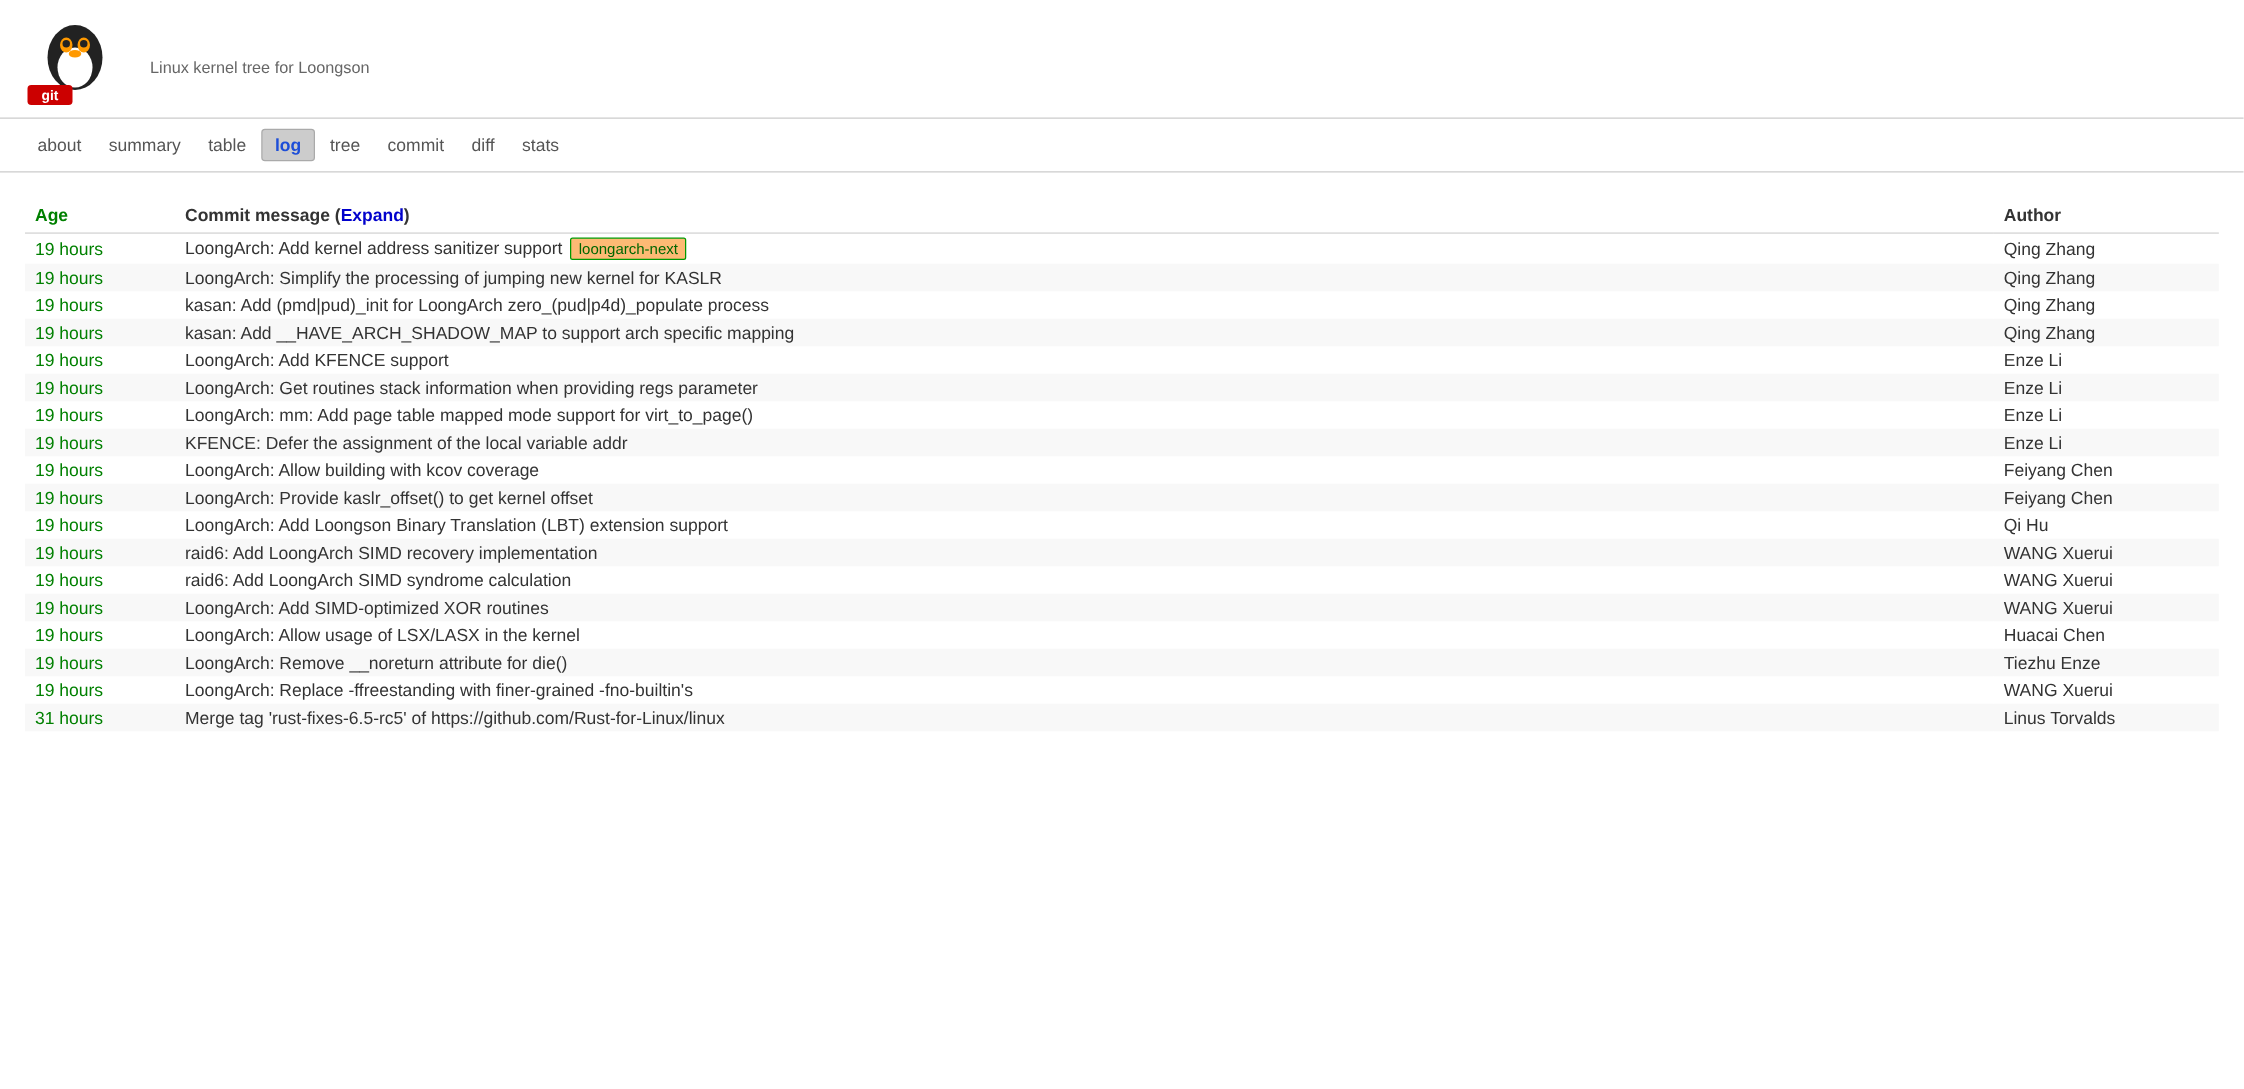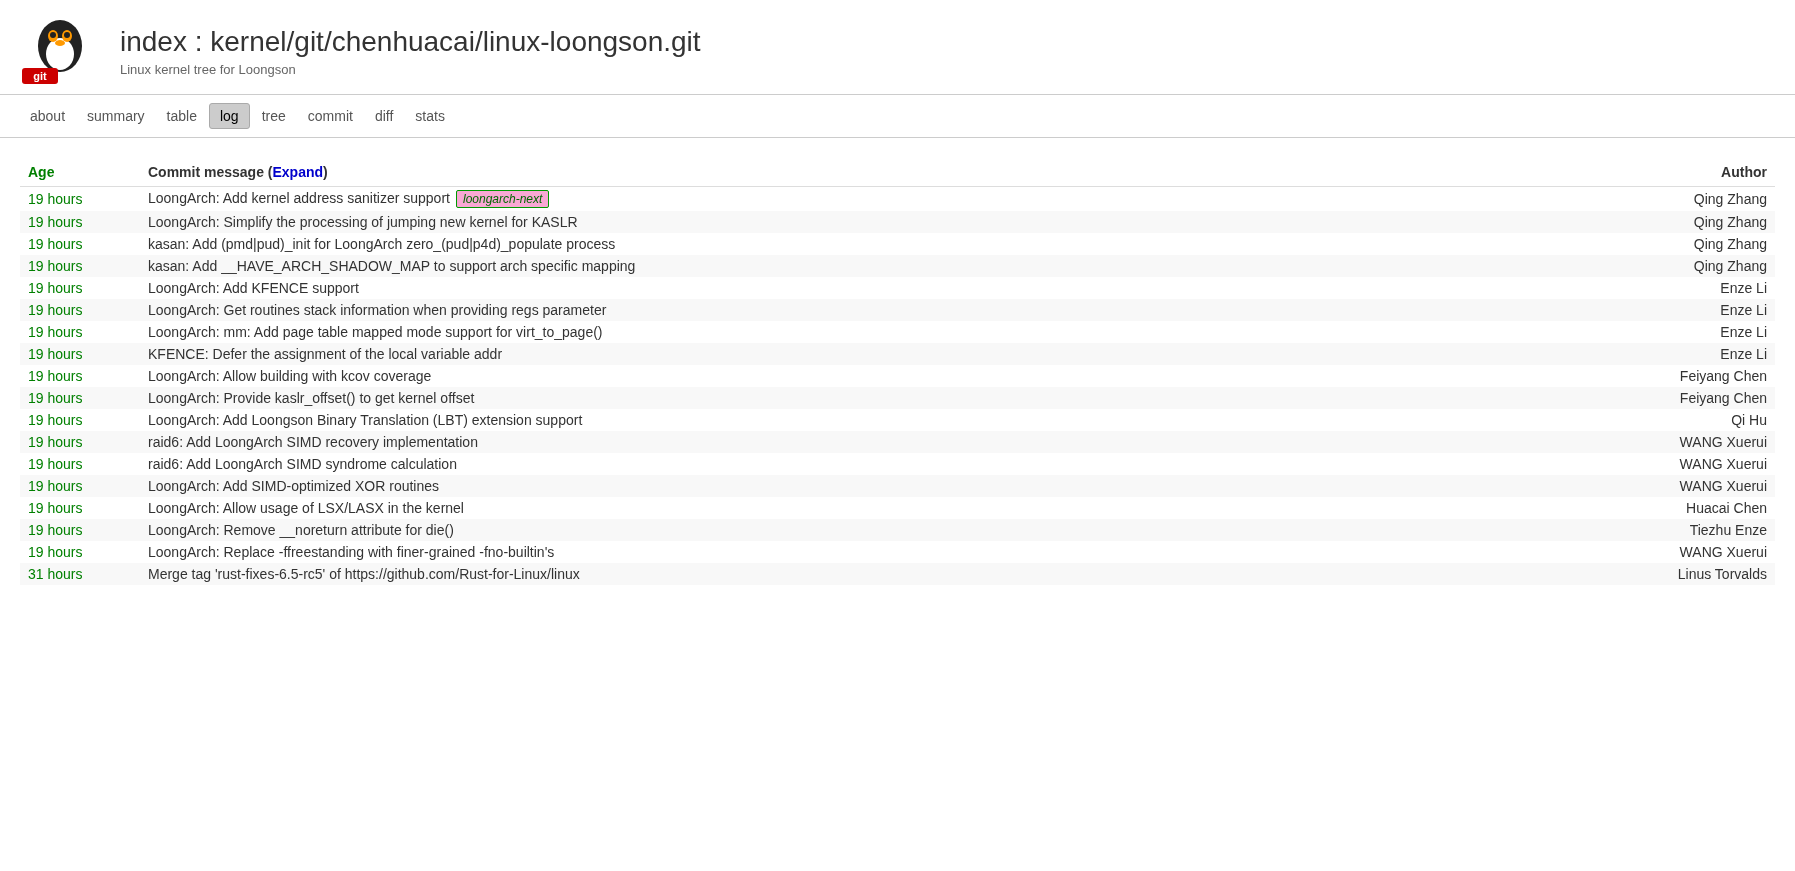--- a/index.html
+++ b/index.html
@@ -39,21 +39,22 @@
       padding: 4px 10px;
       font-size: 14px;
       color: #555;
       text-decoration: none;
       cursor: pointer;
     }
     .nav-item.active {
       background: #ccc;
       border: 1px solid #aaa;
       border-radius: 3px;
-      color: #000000;
+      color: #1d4ed8;
+      font-weight: bold;
     }
 
     #main {
       padding: 20px 20px;
     }
 
     table {
       width: 100%;
       border-collapse: collapse;
     }
@@ -75,38 +76,37 @@
     .col-age {
       width: 120px;
       color: #008000;
       white-space: nowrap;
     }
     .col-commit {
       color: #333;
     }
     .col-author {
       width: 180px;
-      text-align: right;
+      text-align: left;
       color: #333;
       white-space: nowrap;
     }
     .expand-link {
       color: #0000cc;
       text-decoration: none;
     }
     .branch-badge {
       display: inline-block;
-      background: #f9a8d4;
+      background: #fdba74;
       border: 1px solid #009900;
       color: #006600;
       font-size: 12px;
       padding: 1px 6px;
       border-radius: 2px;
       margin-left: 6px;
-      font-style: italic;
     }
   </style>
 </head>
 <body>
 
 <div id="header">
 
   <svg id="logo" viewBox="0 0 80 70" xmlns="http://www.w3.org/2000/svg">
 
     <ellipse cx="40" cy="30" rx="22" ry="26" fill="#222"></ellipse>
@@ -114,21 +114,20 @@
     <ellipse cx="33" cy="20" rx="5" ry="6" fill="#f90"></ellipse>
     <ellipse cx="47" cy="20" rx="5" ry="6" fill="#f90"></ellipse>
     <circle cx="33" cy="19" r="3" fill="#222"></circle>
     <circle cx="47" cy="19" r="3" fill="#222"></circle>
     <ellipse cx="40" cy="27" rx="5" ry="3" fill="#f90"></ellipse>
 
     <rect x="2" y="52" width="36" height="16" rx="3" fill="#cc0000"></rect>
     <text x="20" y="64" text-anchor="middle" fill="#fff" font-size="11" font-weight="bold">git</text>
   </svg>
   <div id="header-text">
-    <h1>index : kernel/git/chenhuacai/linux-loongson.git</h1>
     <p>Linux kernel tree for Loongson</p>
   </div>
 </div>
 
 <nav id="nav">
     <a class="nav-item" href="#">about</a>
     <a class="nav-item" href="#">summary</a>
     <a class="nav-item" href="#">table</a>
     <a class="nav-item active" href="#">log</a>
     <a class="nav-item" href="#">tree</a>

